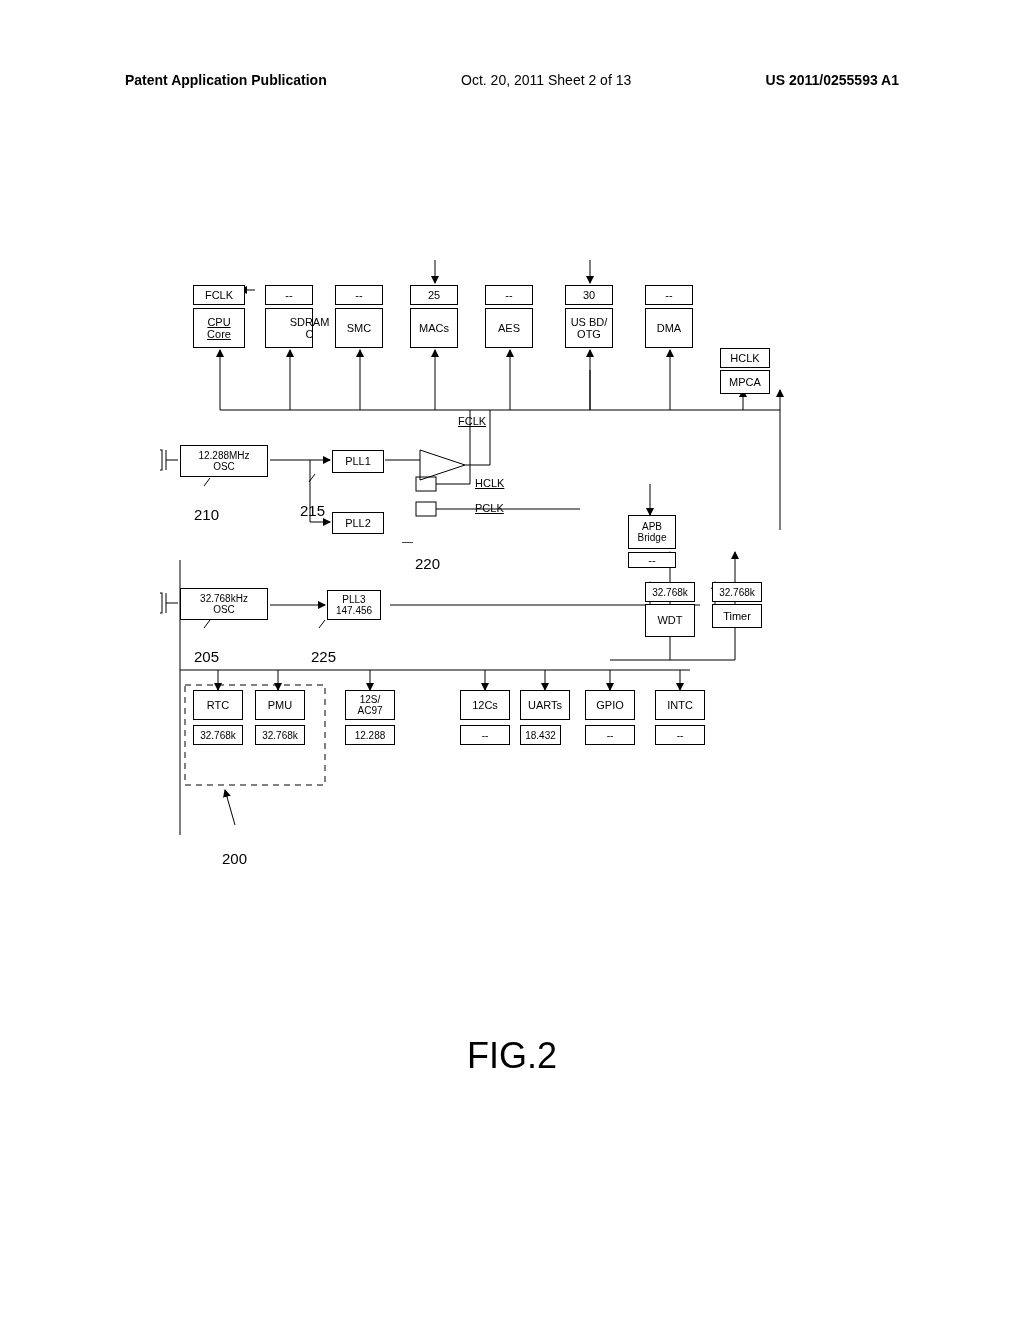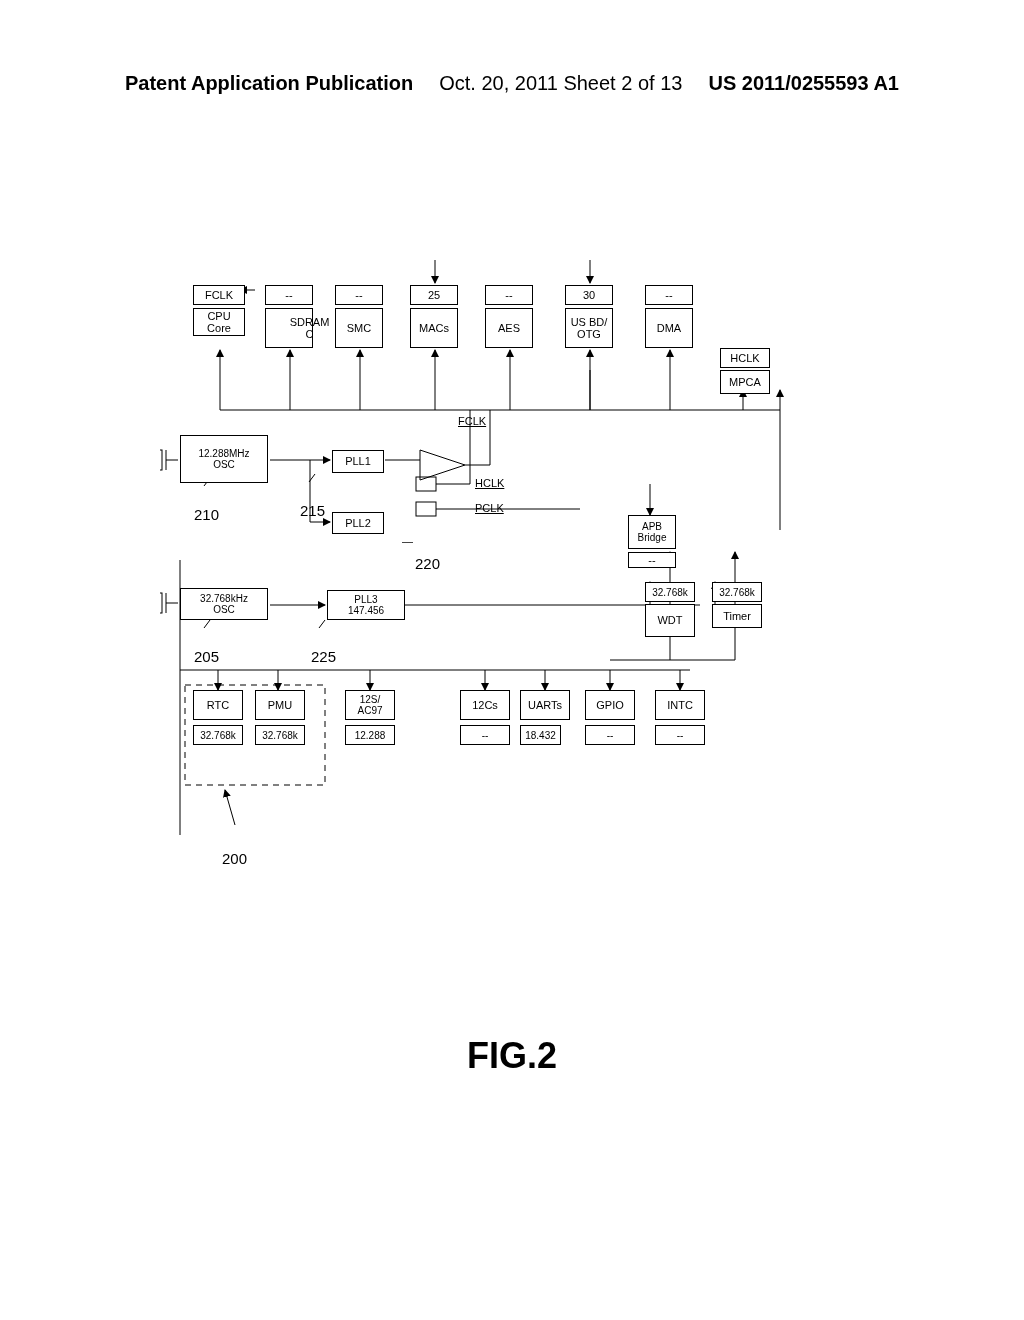--- a/index.html
+++ b/index.html
@@ -10,30 +10,30 @@
     width: 1024px;
     height: 1320px;
     position: relative;
     overflow: hidden;
   }
   .header {
     position: absolute;
     top: 72px;
     left: 125px; right:125px;
     display:flex; justify-content:space-between;
-    font-size:20px;
+    font-size:14px;
   }
   .header .bold { font-weight:bold; }
   .figure-title {
     position:absolute;
     left:0; right:0;
     top:1035px;
     text-align:center;
     font-size:36px;
-    font-weight:bold;
+    font-weight:normal;
   }
   .diagram {
     position:absolute;
     left:160px;
     top:260px;
     width:650px;
     height:620px;
   }
   .box {
     position:absolute;
@@ -157,47 +157,47 @@
     </g>
     <g stroke="#000" fill="none">
       <rect x="-8" y="333" width="10" height="20"></rect>
       <line x1="-12" y1="333" x2="-12" y2="353"></line>
       <line x1="6" y1="333" x2="6" y2="353"></line>
       <line x1="6" y1="343" x2="18" y2="343"></line>
     </g>
   </svg>
 
   <div class="box" style="left:33px; top:25px; width:52px; height:20px">FCLK</div>
-  <div class="box" style="left:33px; top:48px; width:52px; height:28px; white-space:pre;">CPU
+  <div class="box" style="left:33px; top:48px; width:52px; height:40px; white-space:pre;text-decoration:underline;">CPU
 Core</div>
 
   <div class="box" style="left:105px; top:25px; width:48px; height:20px">--</div>
   <div class="box" style="left:105px; top:48px; width:48px; height:40px; white-space:pre;padding-left:43px;">SDRAM
 C</div>
   <div class="box" style="left:175px; top:25px; width:48px; height:20px">--</div>
   <div class="box" style="left:175px; top:48px; width:48px; height:40px">SMC</div>
   <div class="box" style="left:250px; top:25px; width:48px; height:20px">25</div>
   <div class="box" style="left:250px; top:48px; width:48px; height:40px">MACs</div>
   <div class="box" style="left:325px; top:25px; width:48px; height:20px">--</div>
   <div class="box" style="left:325px; top:48px; width:48px; height:40px">AES</div>
   <div class="box" style="left:405px; top:25px; width:48px; height:20px">30</div>
   <div class="box" style="left:405px; top:48px; width:48px; height:40px; white-space:pre;">US BD/
 OTG</div>
   <div class="box" style="left:485px; top:25px; width:48px; height:20px">--</div>
   <div class="box" style="left:485px; top:48px; width:48px; height:40px">DMA</div>
   <div class="box" style="left:560px; top:88px; width:50px; height:20px">HCLK</div>
   <div class="box" style="left:560px; top:110px; width:50px; height:24px">MPCA</div>
 
-  <div class="box midbox" style="left:20px; top:175px; width:88px; height:48px; white-space:pre;">12.288MHz
+  <div class="box midbox" style="left:20px; top:185px; width:88px; height:32px; white-space:pre;">12.288MHz
 OSC</div>
   <div class="box midbox" style="left:20px; top:328px; width:88px; height:32px; white-space:pre;">32.768kHz
 OSC</div>
   <div class="box" style="left:172px; top:190px; width:52px; height:23px">PLL1</div>
   <div class="box" style="left:172px; top:252px; width:52px; height:22px">PLL2</div>
-  <div class="box midbox" style="left:167px; top:330px; width:78px; height:30px; white-space:pre;">PLL3
+  <div class="box midbox" style="left:167px; top:330px; width:54px; height:30px; white-space:pre;">PLL3
 147.456</div>
   <div class="box midbox" style="left:468px; top:255px; width:48px; height:34px; white-space:pre;">APB
 Bridge</div>
 
   <div class="box midbox" style="left:485px; top:322px; width:50px; height:20px">32.768k</div>
   <div class="box" style="left:485px; top:344px; width:50px; height:33px">WDT</div>
   <div class="box midbox" style="left:552px; top:322px; width:50px; height:20px">32.768k</div>
   <div class="box" style="left:552px; top:344px; width:50px; height:24px">Timer</div>
 
   <div class="box" style="left:468px; top:292px; width:48px; height:16px">--</div>

